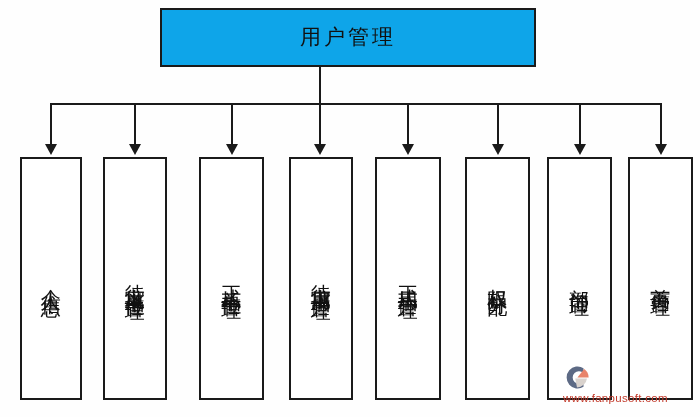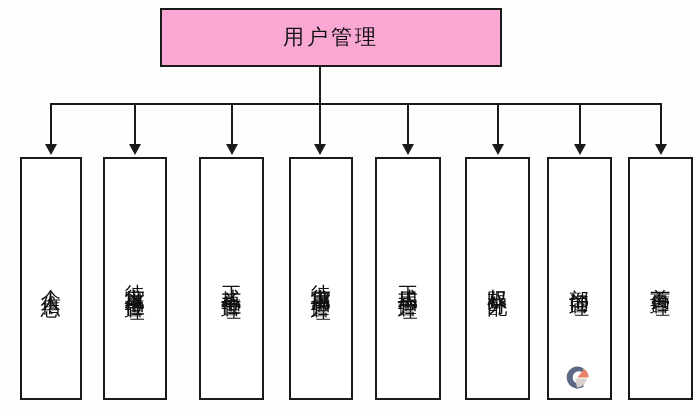--- a/index.html
+++ b/index.html
@@ -14,24 +14,24 @@
     background: #fefefe;
     overflow: hidden;
     font-family: "DejaVu Sans", sans-serif;
   }
 
   
   .root-box {
     position: absolute;
     left: 160px;
     top: 8px;
-    width: 342px;
+    width: 376px;
     height: 59px;
     border: 2px solid #1a1a1a;
-    background: #f9a8d4;
+    background: #0ea5e9;
     box-sizing: border-box;
     display: flex;
     align-items: center;
     justify-content: center;
   }
   .root-label {
     font-size: 21px;
     letter-spacing: 3px;
     color: #111111;
     line-height: 1;
@@ -189,15 +189,16 @@
   <div class="watermark">
     <div class="wm-row">
       <span class="wm-logo">
         <svg width="27" height="27" viewBox="0 0 27 27" xmlns="http://www.w3.org/2000/svg">
           <path d="M20.5 4.2 A11 11 0 1 0 20.5 22.8 L20.5 17.6 A6.2 6.2 0 1 1 20.5 9.4 Z" fill="#5d6a85"></path>
           <path d="M21.2 5.1 A10.2 10.2 0 0 1 25.6 13.4 L14.4 13.4 Z" fill="#e8836a"></path>
           <path d="M12.3 14.6 L24.0 14.6 A10.2 10.2 0 0 1 14.0 23.4 Z" fill="#d9d2cd"></path>
         </svg>
       </span>
     </div>
+    <div class="wm-url">www.fanpusoft.com</div>
   </div>
 
 </div>
 
 </body></html>

